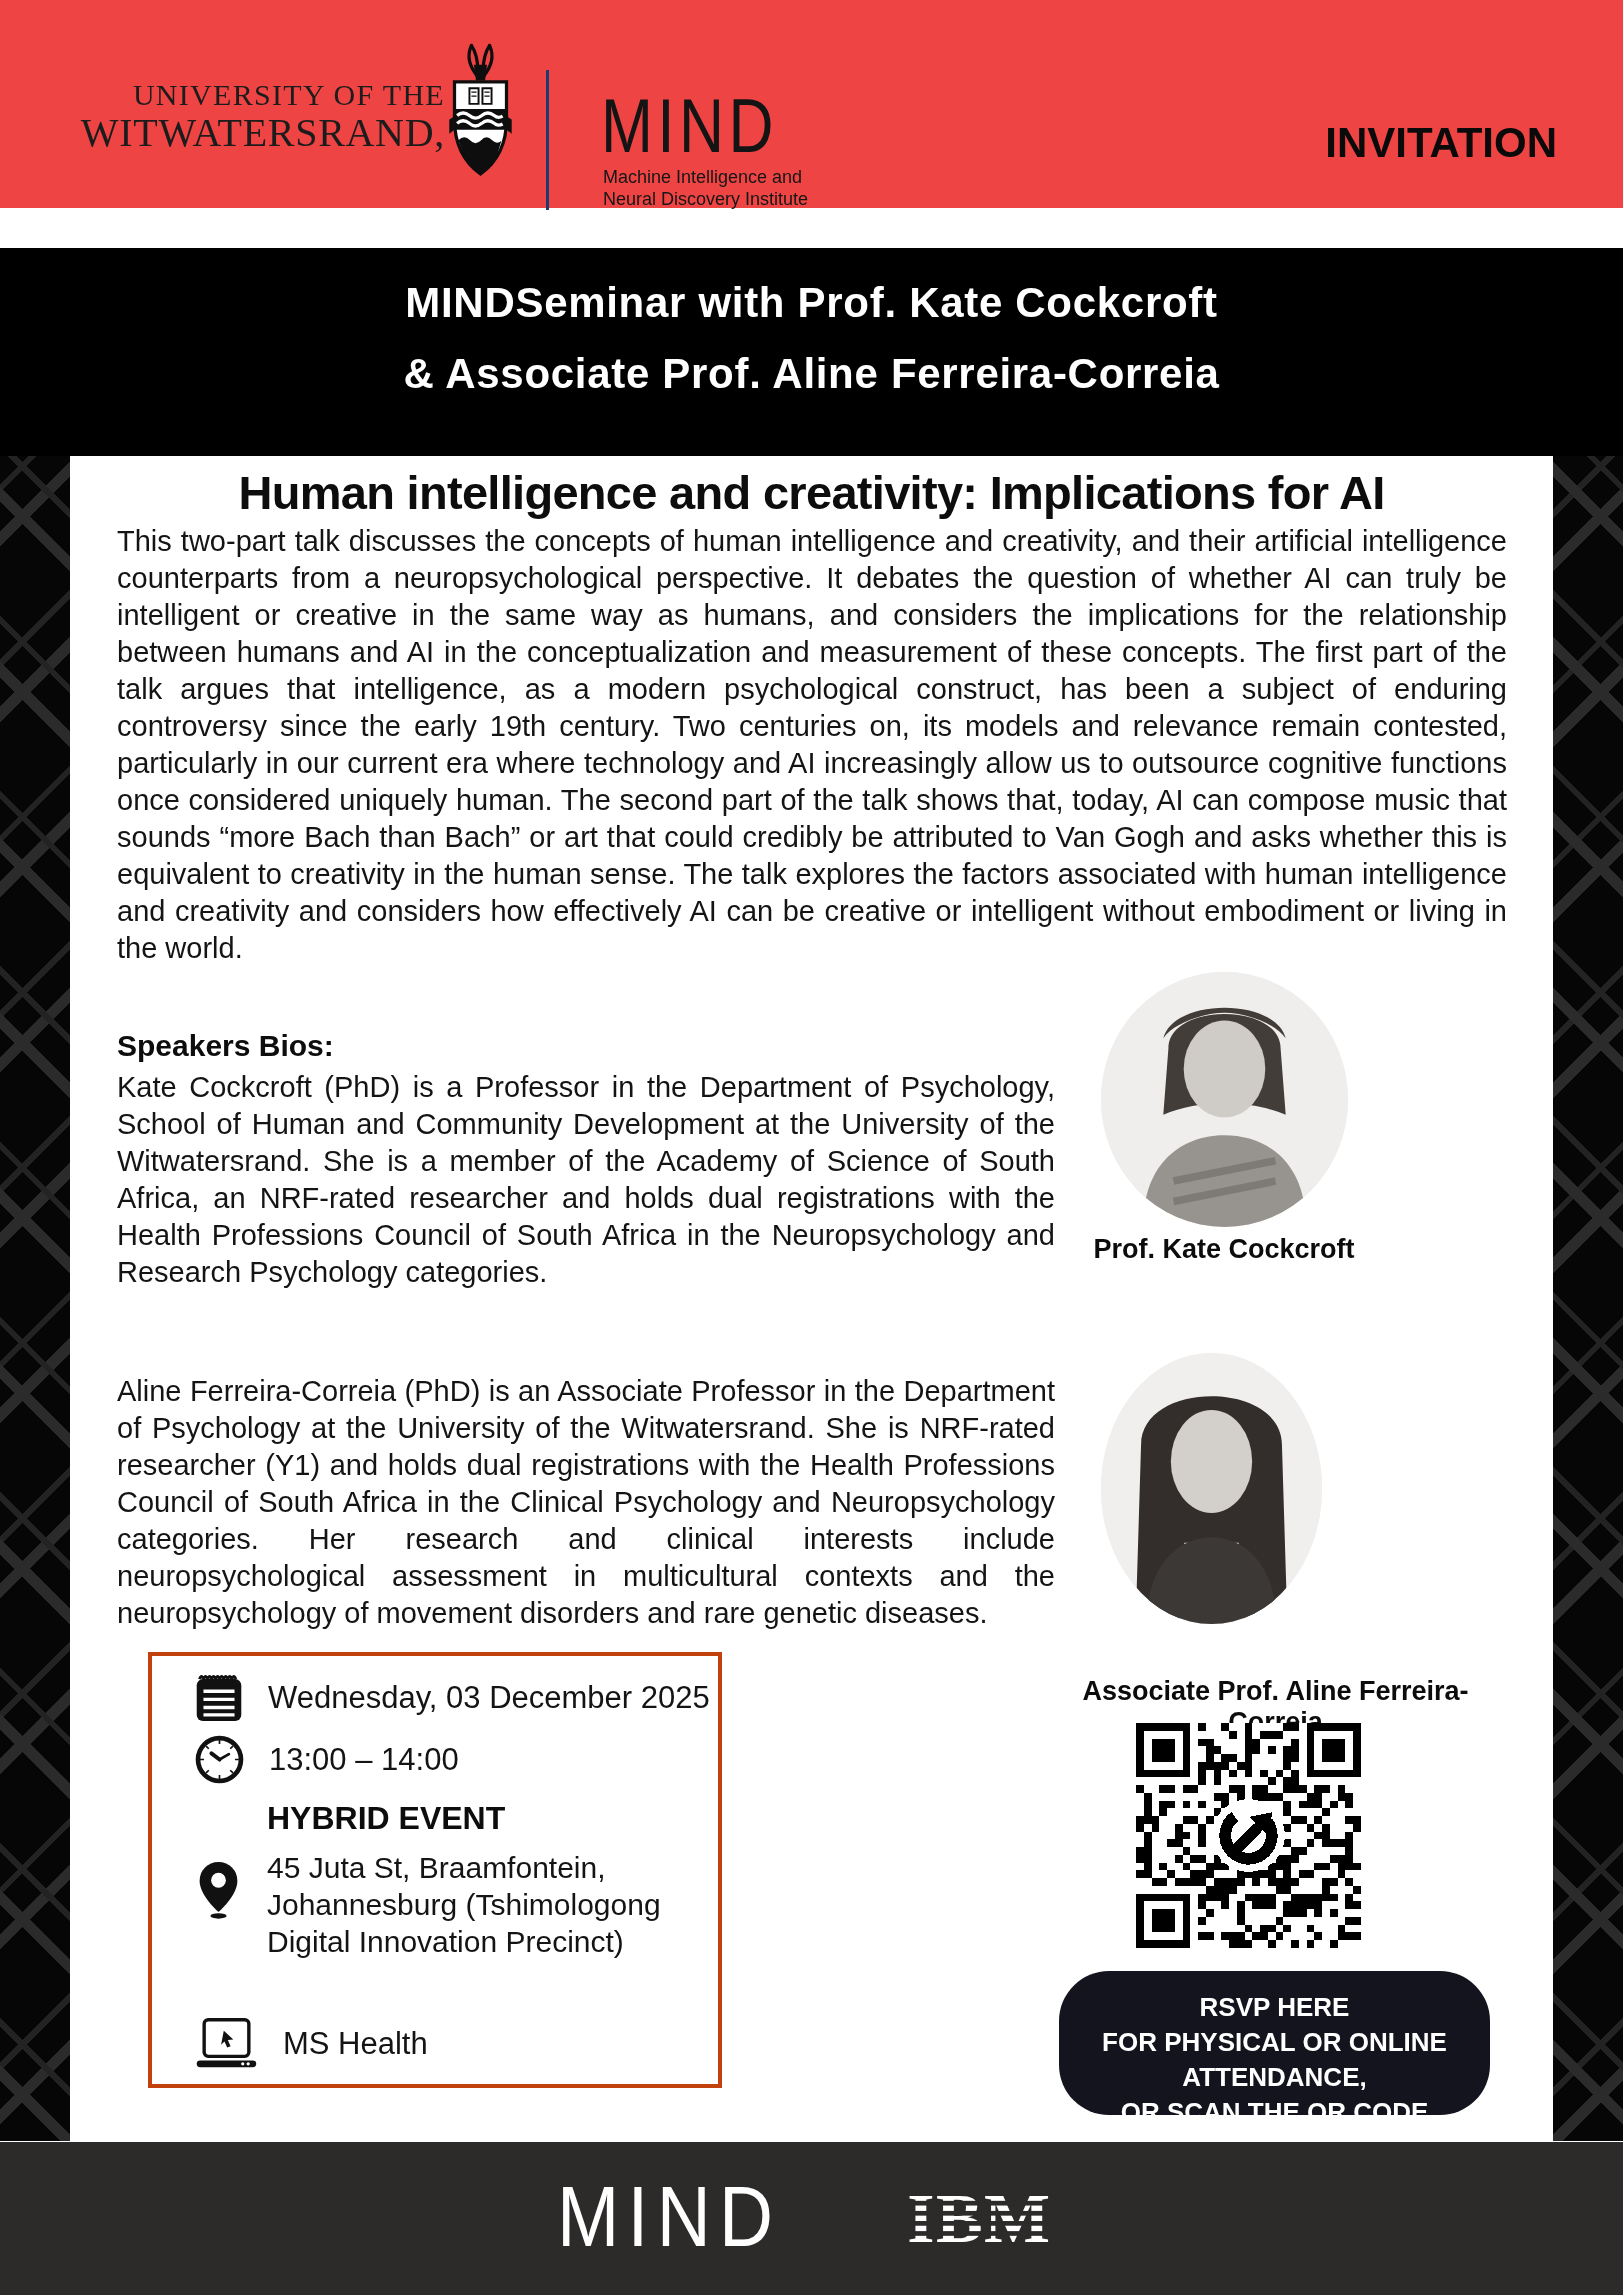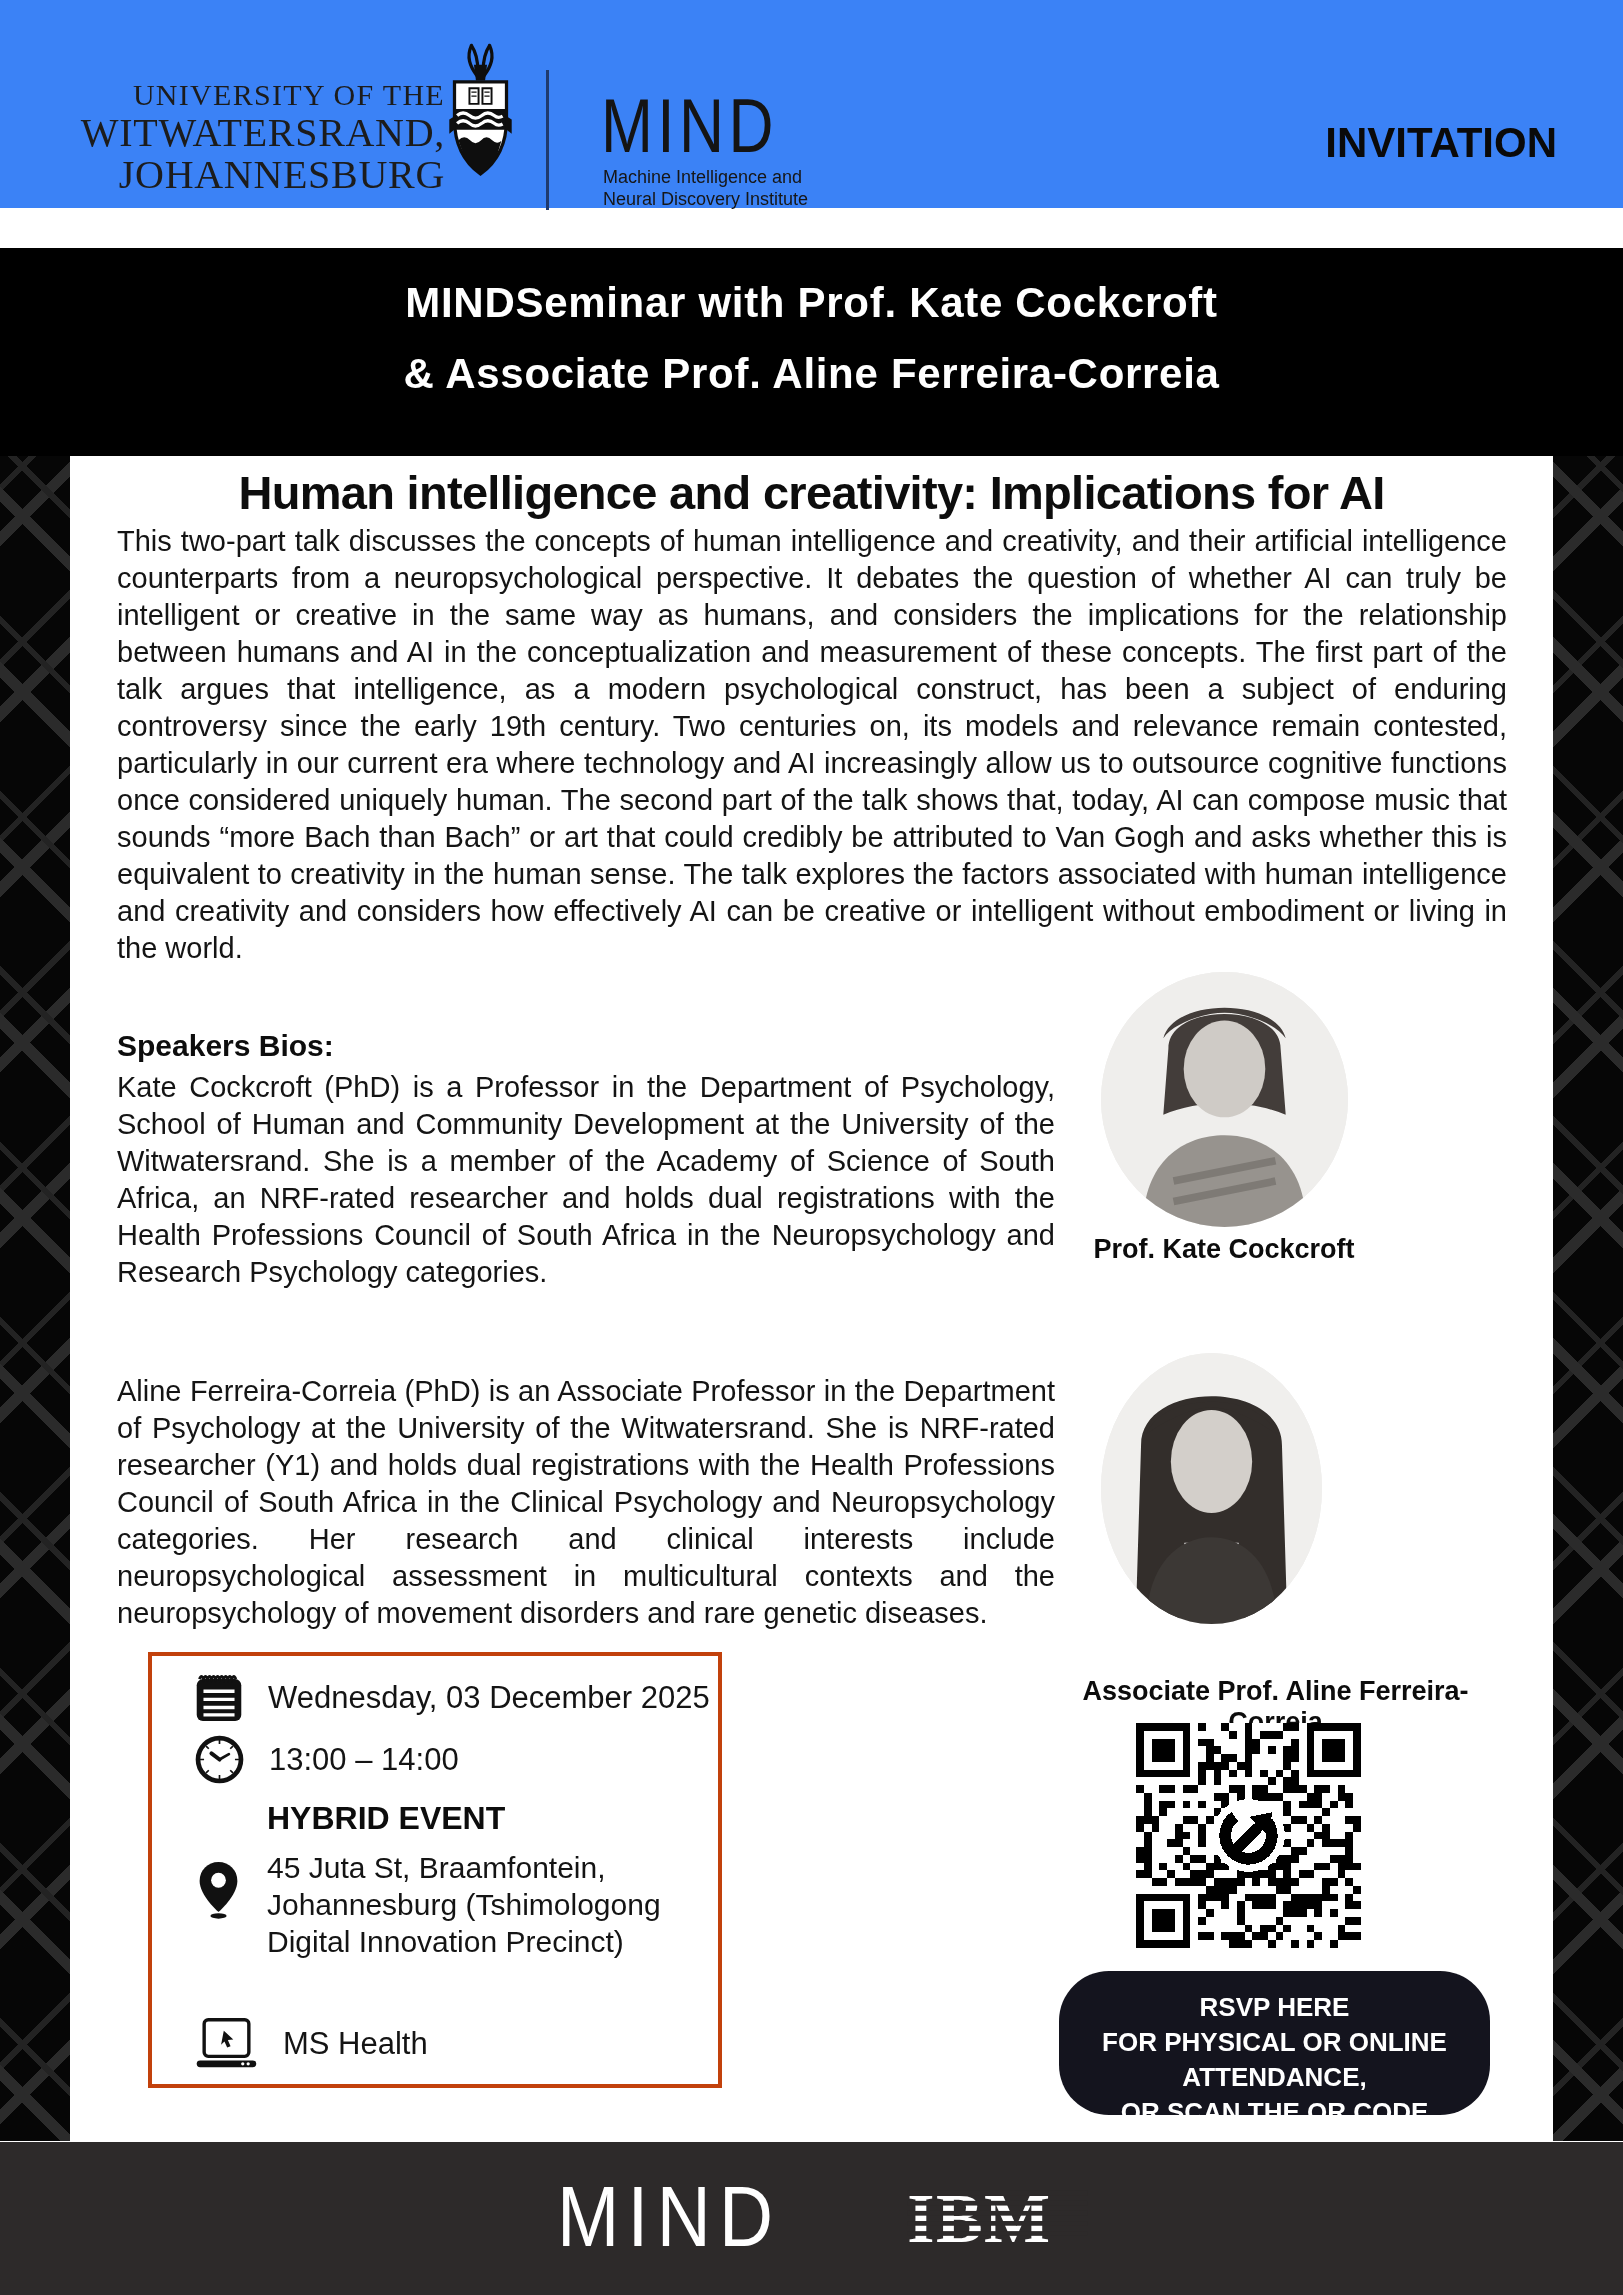--- a/index.html
+++ b/index.html
@@ -1,20 +1,20 @@
 <!DOCTYPE html>
 <html style="font-size:10.8px"><head>
 <meta charset="utf-8">
 <style>
   html,body{margin:0;padding:0;background:#9a9a9a;}
   .page{position:relative;width:1623px;height:2295px;background:#ffffff;
         font-family:"Liberation Sans", sans-serif;overflow:hidden;color:#111;}
 
   
-  .header{position:absolute;top:0;left:0;width:1623px;height:208px;background:#3b82f6;}
+  .header{position:absolute;top:0;left:0;width:1623px;height:208px;background:#ef4444;}
   .wits-text{position:absolute;left:67px;top:78px;width:378px;text-align:right;
              font-family:"Liberation Serif", serif;color:#1c1c1c;}
   .wits-text .w1{font-size:30px;line-height:34px;letter-spacing:1.3px;}
   .wits-text .w2{font-size:40px;line-height:42px;letter-spacing:0.7px;}
   .wits-text .w3{font-size:40px;line-height:42px;letter-spacing:0.7px;}
   .crest{position:absolute;left:448px;top:40px;}
   .hdr-divider{position:absolute;left:546px;top:70px;width:2.7px;height:140px;background:#1f3a6e;}
   .mind-word{position:absolute;left:601px;top:88px;font-size:76px;line-height:76px;
              letter-spacing:5.4px;font-weight:400;color:#141414;transform:scaleX(.82);
              transform-origin:left top;white-space:nowrap;}
@@ -83,21 +83,20 @@
 </style>
 </head>
 <body>
 
 <div class="page">
 
   <div class="header">
     <div class="wits-text">
       <div class="w1">UNIVERSITY OF THE</div>
       <div class="w2">WITWATERSRAND,</div>
-      <div class="w3">JOHANNESBURG</div>
     </div>
 
     <svg class="crest" width="65" height="142" viewBox="0 0 100 210">
       <g stroke="#0e0e0e" fill="none" stroke-width="5" stroke-linecap="round">
         <path d="M36 4 C28 22 34 36 44 50 M36 4 C44 16 46 30 46 44"></path>
         <path d="M64 4 C72 22 66 36 56 50 M64 4 C56 16 54 30 54 44"></path>
       </g>
       <path d="M40 34 L60 34 L57 58 L43 58 Z" fill="#0e0e0e"></path>
       <path d="M10 60 L90 60 L90 118 C90 160 72 186 50 202 C28 186 10 160 10 118 Z" fill="#ffffff" stroke="#0e0e0e" stroke-width="5"></path>
       <g stroke="#0e0e0e" stroke-width="3" fill="#fff">

